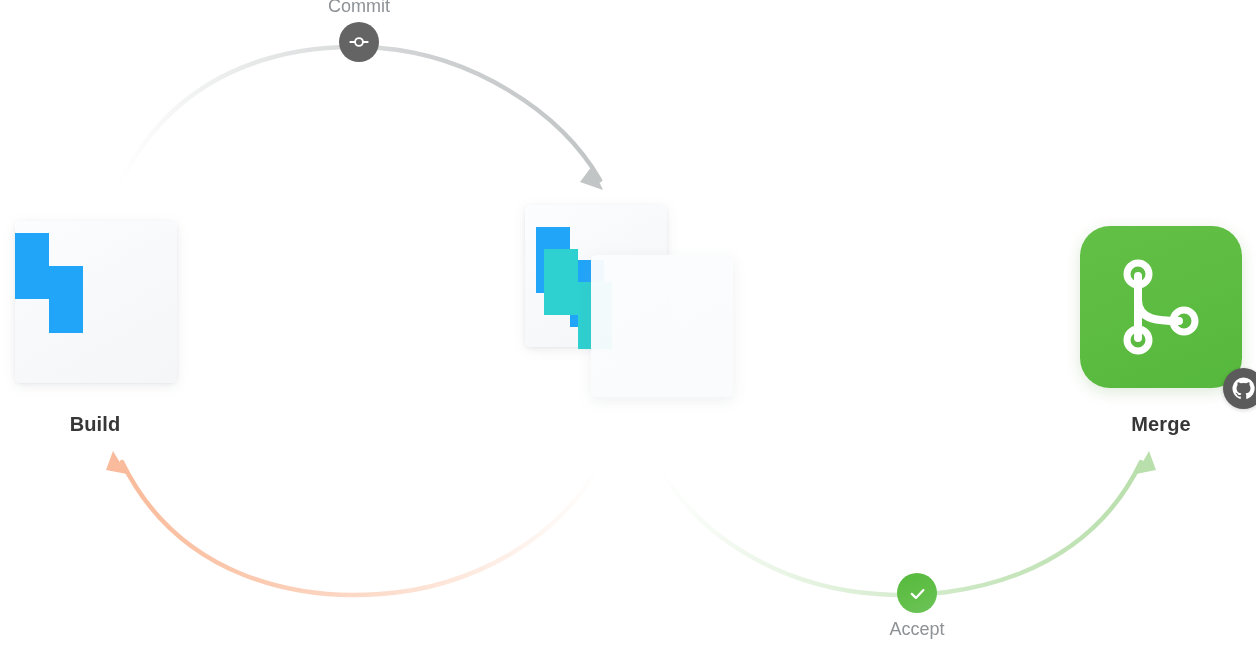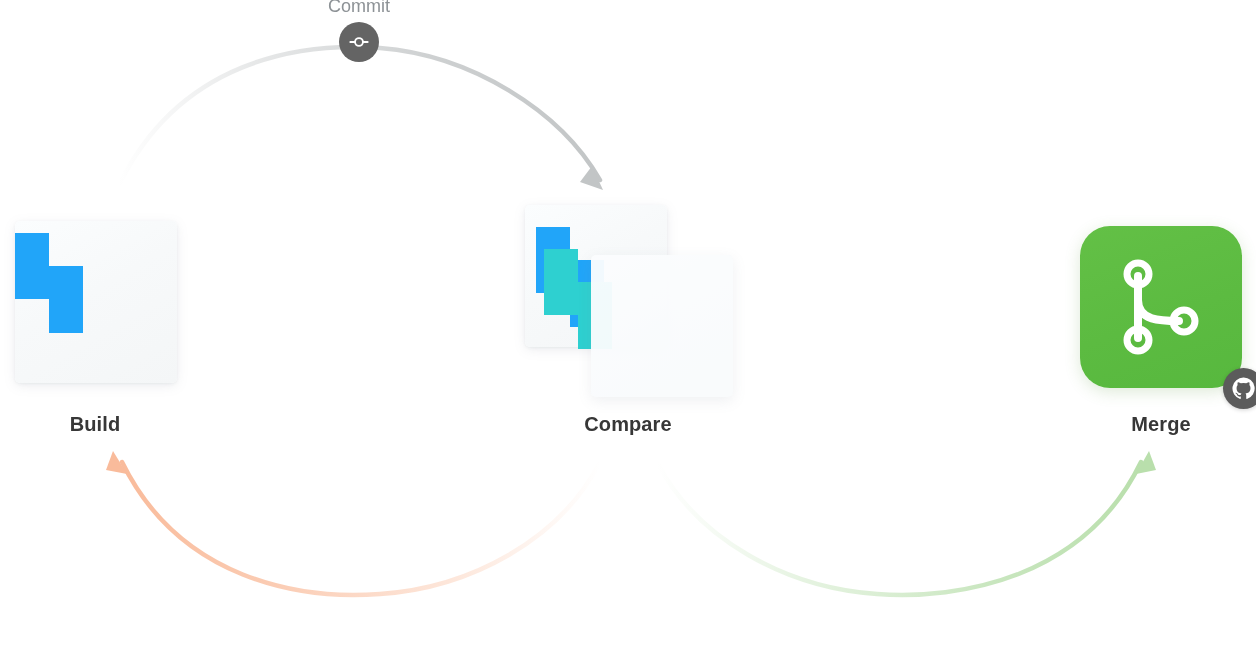--- a/index.html
+++ b/index.html
@@ -260,21 +260,20 @@
         <i class="a"></i>
           <i class="b"></i>
       </div>
       <div class="tetro teal" id="compare-tetro-teal">
         <i class="a"></i>
           <i class="b"></i>
       </div>
       <div class="card" id="compare-card-front"></div>
       <div id="compare-wash"></div>
     </div>
-    <div class="node-label">Compare</div>
   </div>
 
   <div class="node" id="node-merge">
     <div class="node-art">
       <div class="card" id="merge-card">
         <svg id="merge-icon" viewBox="0 0 80 96">
 
           <line x1="17" y1="17" x2="17" y2="79" stroke="#ffffff" stroke-width="8" stroke-linecap="round"></line>
 
           <path d="M 17 41 C 17 62, 40 62, 58 62" fill="none" stroke="#ffffff" stroke-width="8" stroke-linecap="round"></path>
@@ -298,14 +297,22 @@
     <div class="badge">
       <svg viewBox="0 0 24 24" width="22" height="22" aria-hidden="true">
         <line x1="2.5" y1="12" x2="7.5" y2="12" stroke="#ffffff" stroke-width="2" stroke-linecap="round"></line>
         <line x1="16.5" y1="12" x2="21.5" y2="12" stroke="#ffffff" stroke-width="2" stroke-linecap="round"></line>
         <circle cx="12" cy="12" r="4.3" fill="none" stroke="#ffffff" stroke-width="2"></circle>
       </svg>
     </div>
   </div>
 
 
+  <div class="badge-group" id="badge-accept">
+    <div class="badge">
+      <svg viewBox="0 0 24 24" width="23" height="23" aria-hidden="true">
+        <path d="M6 12.4 L10.3 16.6 L18.2 8.4" fill="none" stroke="#ffffff" stroke-width="2.3" stroke-linecap="round" stroke-linejoin="round"></path>
+      </svg>
+    </div>
+    <div class="badge-caption">Accept</div>
+  </div>
 
 </div>
 
 </body></html>

